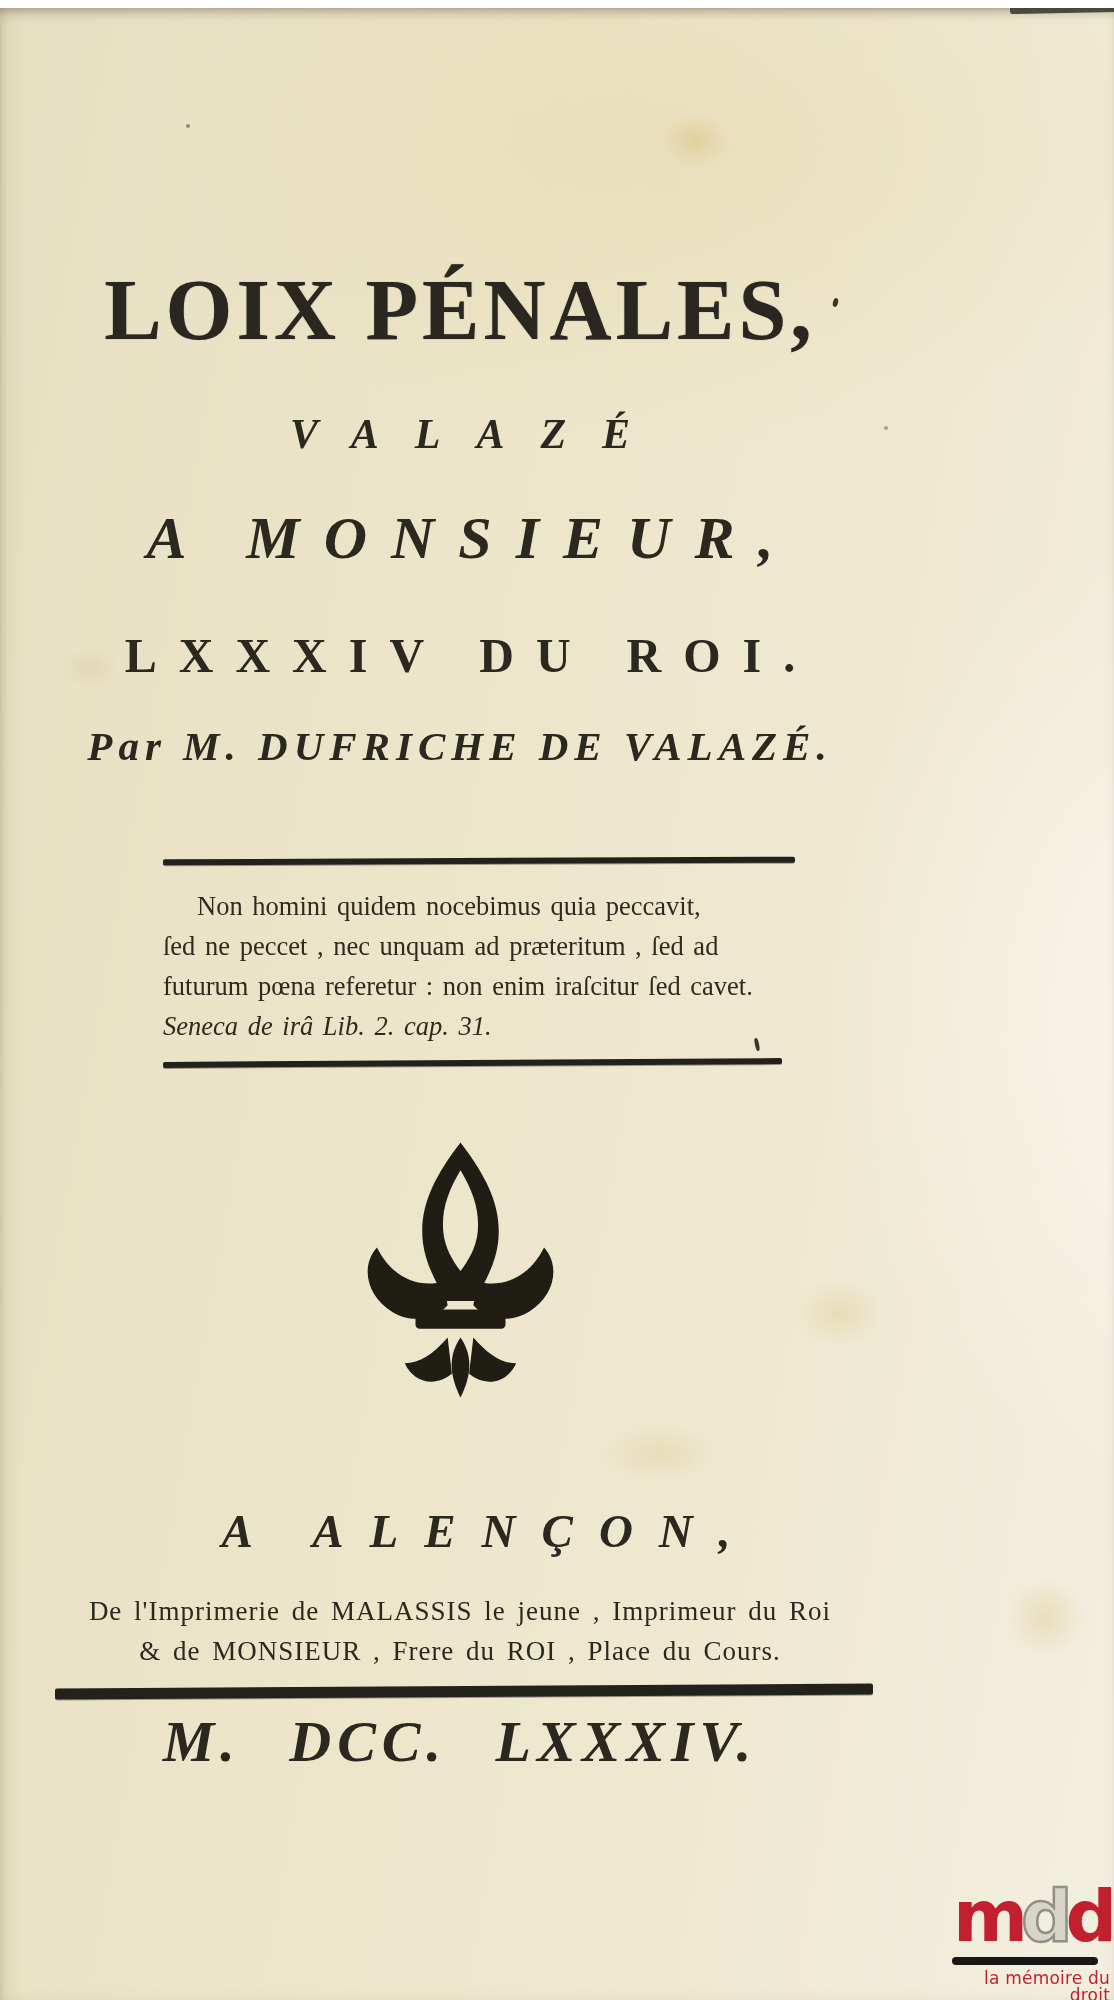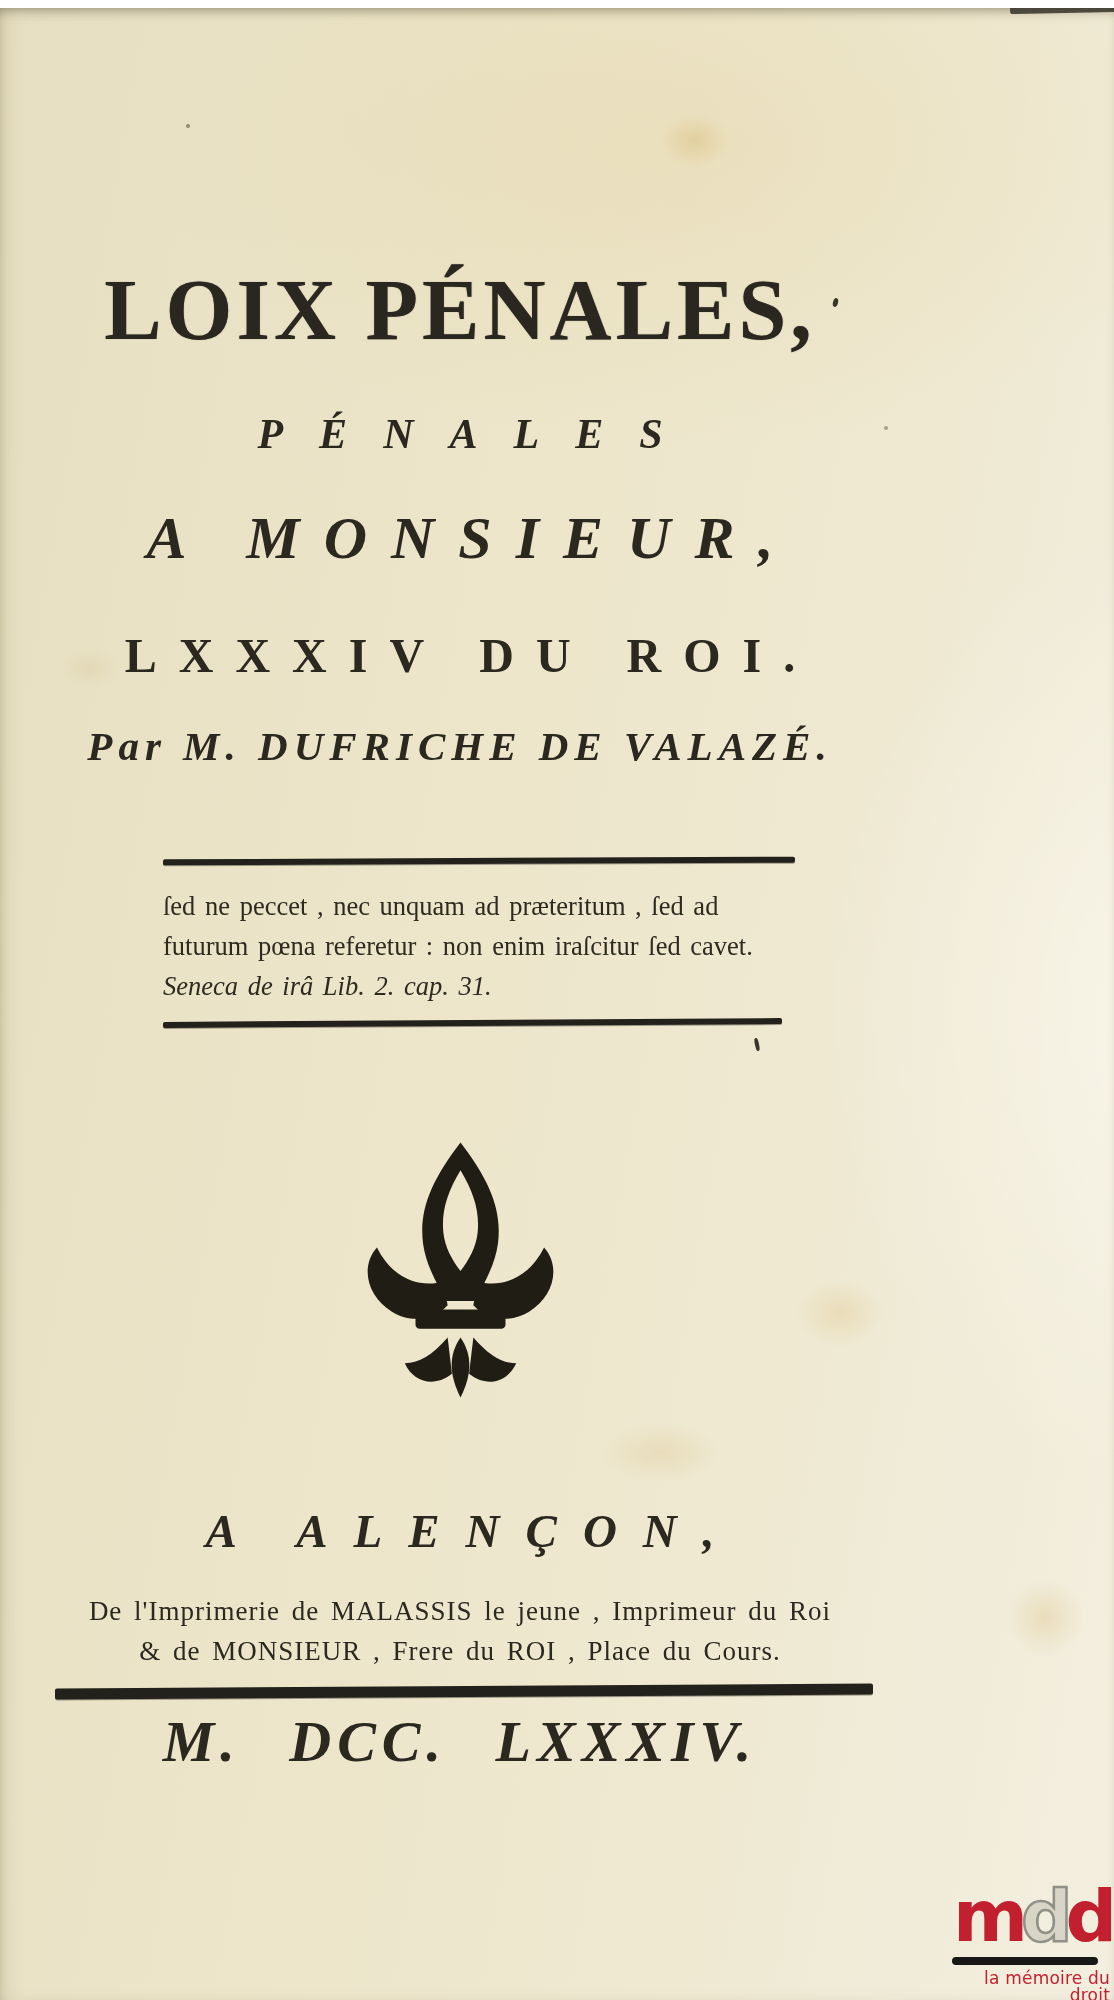--- a/index.html
+++ b/index.html
@@ -52,21 +52,21 @@
   .rule{background:#23211b;border-radius:2px;box-shadow:0 1px 0 rgba(35,33,27,.4);}
   .rule-top{width:100%;height:6px;transform:rotate(-.25deg);}
   .rule-bottom{width:98%;height:6px;margin-top:14px;transform:rotate(-.35deg);}
   .epigraph-text{margin-top:22px;font-size:26.5px;line-height:40px;color:#2e2a20;word-spacing:3px;}
   .ep-line1{text-indent:34px;}
   .ep-attrib{font-style:italic;}
 
   .ornament{position:absolute;left:0;width:100%;top:1128px;text-align:center;}
   .ornament svg{display:inline-block;}
 
-  .city{top:1496px;font-size:47px;font-style:italic;font-weight:bold;letter-spacing:26px;text-indent:26px;}
+  .city{top:1496px;font-size:47px;font-style:italic;font-weight:bold;letter-spacing:26px;text-indent:26px;padding-left:16px;}
   .printer1{top:1588px;font-size:27px;letter-spacing:1px;word-spacing:4px;}
   .printer2{top:1628px;font-size:27px;letter-spacing:1px;word-spacing:4px;}
   .thick-rule{position:absolute;left:55px;top:1678px;width:818px;height:11px;transform:rotate(-.35deg);}
   .date{top:1700px;font-size:58px;font-style:italic;font-weight:bold;letter-spacing:6px;word-spacing:28px;}
 
   .logo{
     position:absolute;right:4px;bottom:4px;width:170px;text-align:right;
     font-family:"DejaVu Sans","Liberation Sans",sans-serif;line-height:1;
   }
   .logo-word{font-size:72px;font-weight:bold;letter-spacing:-7px;}
@@ -89,28 +89,29 @@
     <div class="speck p1"></div>
       <div class="speck p2"></div>
     <div class="speck p3"></div>
       <div class="speck p4"></div>
   </div>
   <div class="sliver-top-right"></div>
 
   <div class="content">
 
     <div class="line title">LOIX PÉNALES,</div>
-    <div class="line dedicace">PÉNALES</div>
+    <div class="line dedicace">VALAZÉ</div>
     <div class="line monsieur">A MONSIEUR,</div>
     <div class="line frere">LXXXIV DU ROI.</div>
     <div class="line author">Par M. DUFRICHE DE VALAZÉ.</div>
 
     <div class="epigraph">
       <div class="rule rule-top"></div>
       <div class="epigraph-text">
+        <div class="ep-line1">Non homini quidem nocebimus quia peccavit,</div>
         <div>ſed ne peccet , nec unquam ad præteritum , ſed ad</div>
         <div>futurum pœna referetur : non enim iraſcitur ſed cavet.</div>
         <div class="ep-attrib">Seneca de irâ Lib. 2. cap. 31.</div>
       </div>
       <div class="rule rule-bottom"></div>
     </div>
 
     <div class="ornament">
       <svg width="215" height="270" viewBox="0 0 100 126" aria-hidden="true">
         <g fill="#201d15">

